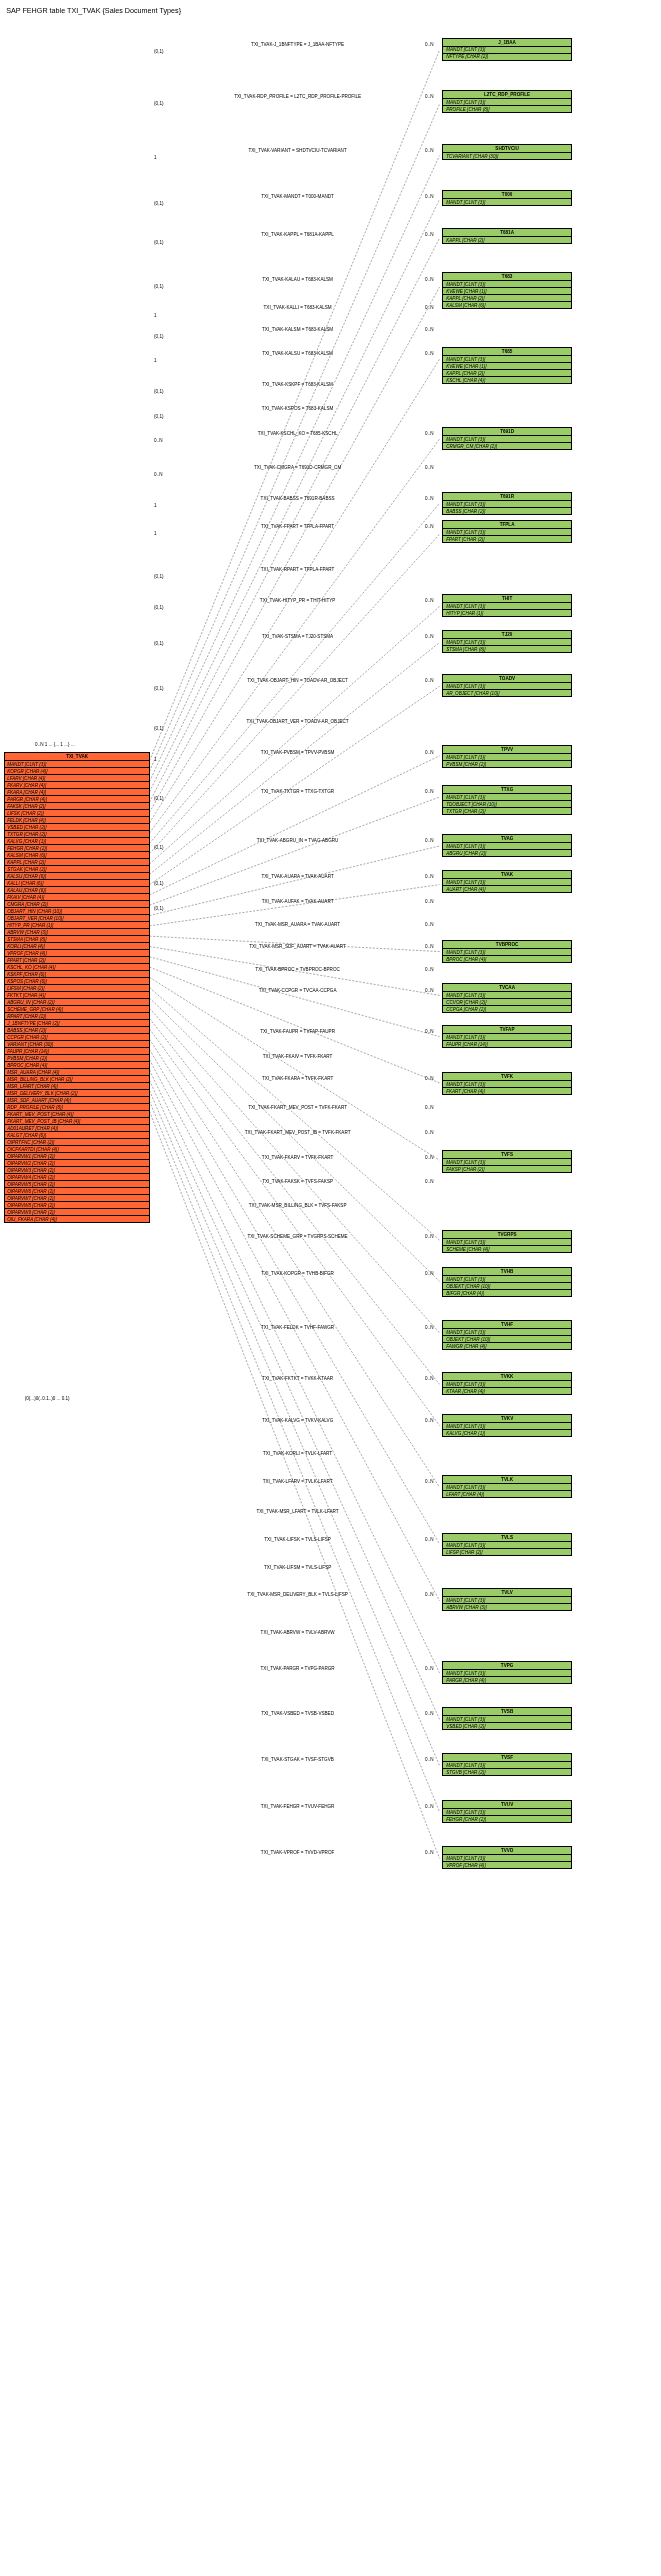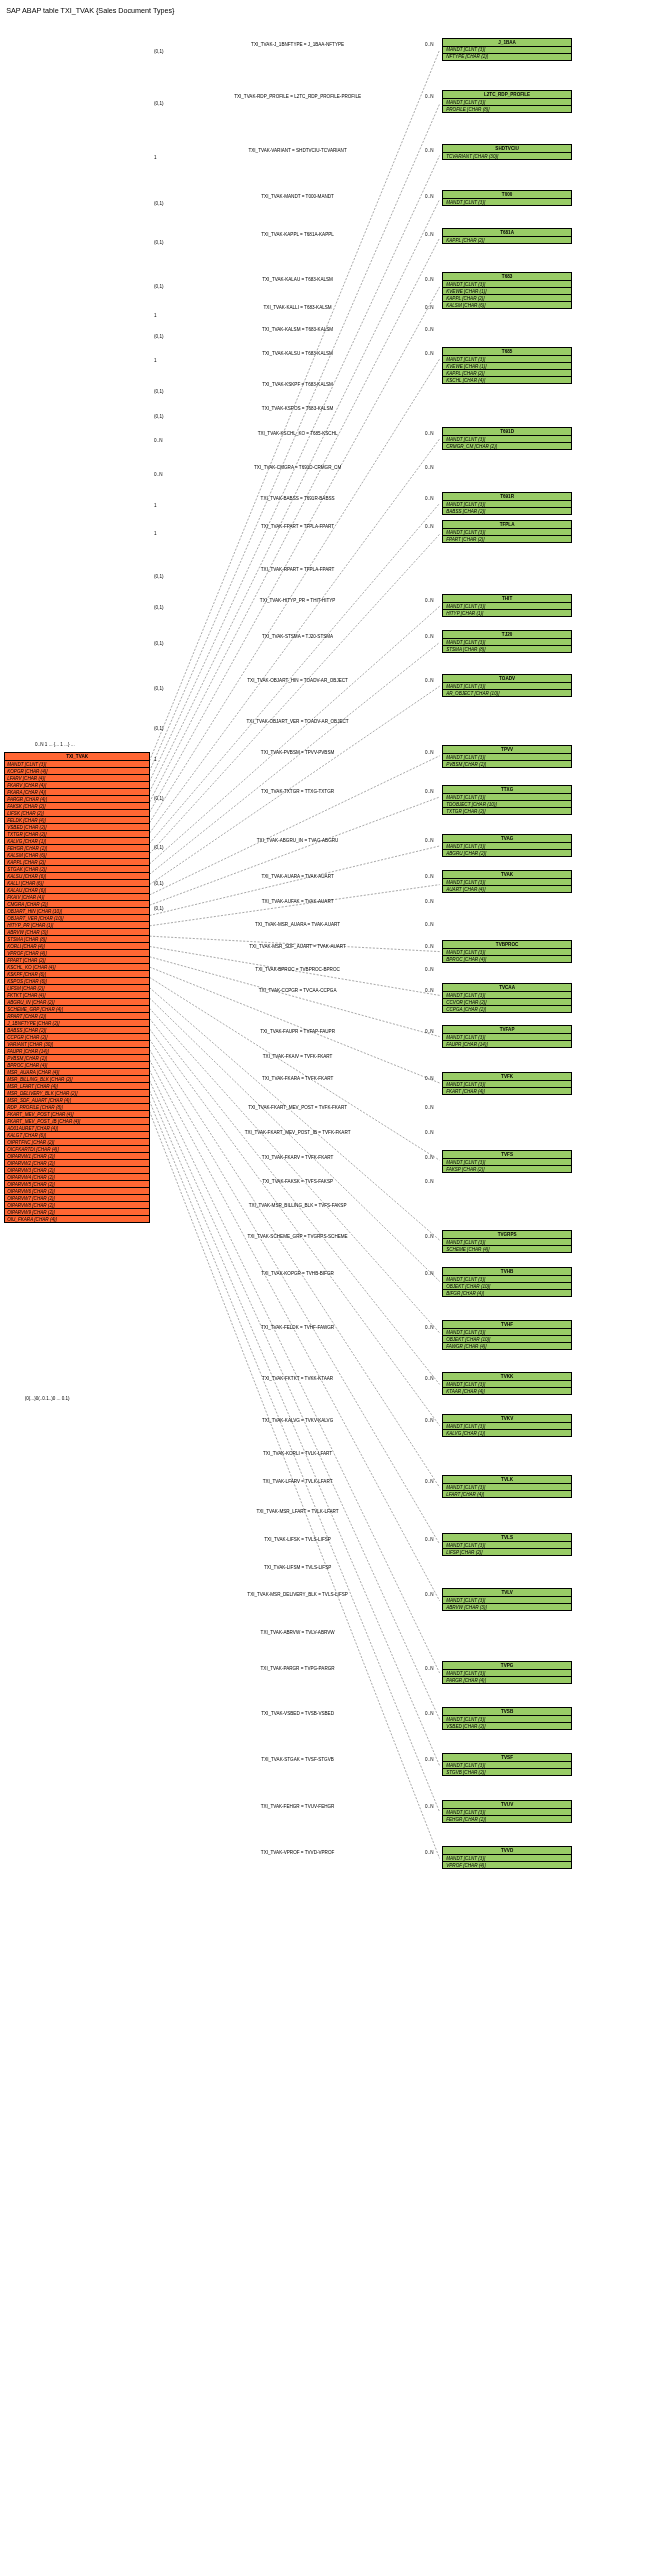--- a/index.html
+++ b/index.html
@@ -71,21 +71,21 @@
   position: absolute;
   left: 0; top: 0;
   width: 662px; height: 2602px;
   pointer-events: none;
 }
 svg.edges line { stroke: #555; stroke-width: 1; stroke-dasharray: 4 3; }
 </style>
 </head>
 <body>
 
-<div class="page-title">SAP ABAP table TXI_TVAK {Sales Document Types}</div>
+<div class="page-title">SAP FEHGR table TXI_TVAK {Sales Document Types}</div>
 
 <div class="canvas">
 
   <svg class="edges" viewBox="0 0 1284 5050" width="662" height="2602">
 
     <line x1="282" y1="1440" x2="845" y2="60"></line>
     <line x1="282" y1="1460" x2="845" y2="165"></line>
     <line x1="282" y1="1480" x2="845" y2="265"></line>
     <line x1="282" y1="1500" x2="845" y2="350"></line>
     <line x1="282" y1="1520" x2="845" y2="425"></line>

